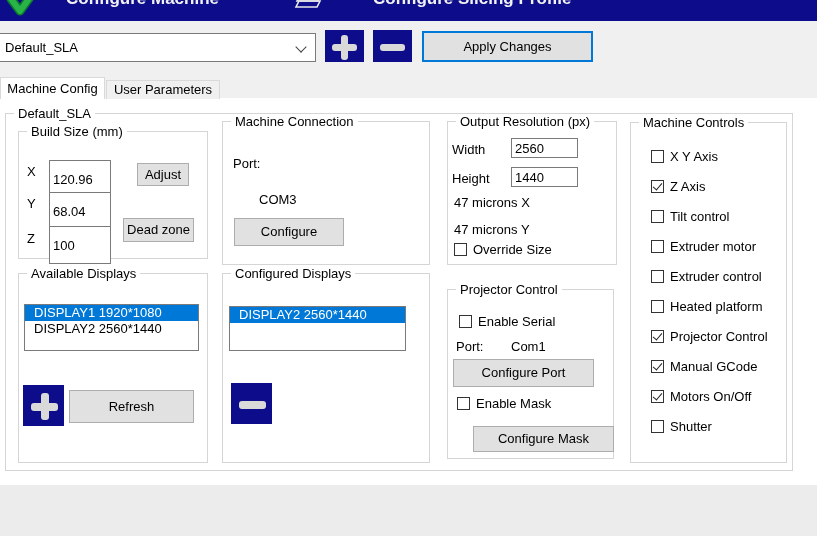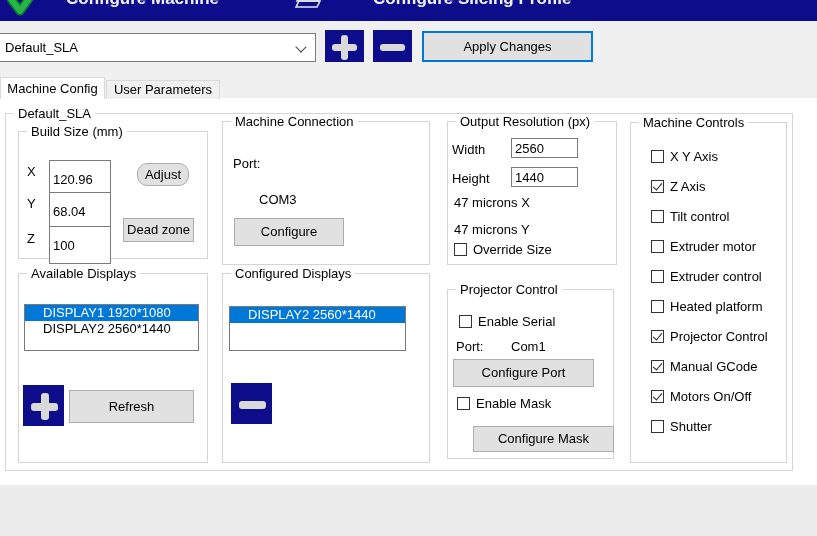--- a/index.html
+++ b/index.html
@@ -54,21 +54,21 @@
   .tinput { position:absolute; height:38px; border:1px solid #7a7a7a; background:#fff; font-family:inherit; font-size:13px; padding:0 3px; }
   .btn { position:absolute; background:#e1e1e1; border:1px solid #adadad; font-family:inherit; font-size:13px; text-align:center; cursor:pointer; }
 
   
   .cbrow { display:flex; align-items:center; gap:6px; font-size:13px; white-space:nowrap; }
   .cb { position:relative; width:13px; height:13px; background:#fff; border:1px solid #333; flex:0 0 13px; }
   .cb.checked::after { content:""; position:absolute; left:3px; top:0px; width:4px; height:8px; border-right:1.8px solid #222; border-bottom:1.8px solid #222; transform:rotate(40deg); }
 
   
   .listbox { position:absolute; background:#fff; border:1px solid #7a7a7a; overflow:hidden; }
-  .listbox .li { height:16px; line-height:16px; font-size:13px; padding:0 18px; white-space:nowrap; }
+  .listbox .li { height:16px; line-height:16px; font-size:13px; padding:0 9px; white-space:nowrap; }
   .listbox .li.selected { background:#0078d7; color:#fff; }
 
   .sq-btn { position:absolute; width:41px; height:41px; background:#0d0d8c; border:1px solid #0d0d8c; cursor:pointer; }
   .sq-btn .glyph-h { left:7px; top:17px; width:27px; height:8px; }
   .sq-btn .glyph-v { left:17px; top:7px; width:8px; height:27px; }
 
   .bottom-strip { position:absolute; left:0; top:485px; width:817px; height:51px; background:#ececec; }
 
   
   .ctrl-list { position:absolute; left:20px; top:26px; display:flex; flex-direction:column; gap:15px; }
@@ -114,21 +114,21 @@
   <div class="page">
 
     <div class="group g-outer">
       <span class="gtitle">Default_SLA</span>
     </div>
 
     <div class="group g-build">
       <span class="gtitle">Build Size (mm)</span>
       <span class="lbl" style="left:8px; top:32px;">X</span>
       <input class="tinput" style="left: 30px; top: 28px; width: 62px;" value="120.96">
-      <div class="btn" style="left:118px; top:31px; width:52px; height:23px; line-height:21px;border-radius:10px;">Adjust</div>
+      <div class="btn" style="left:118px; top:31px; width:52px; height:23px; line-height:21px;">Adjust</div>
       <span class="lbl" style="left:8px; top:64px;">Y</span>
       <input class="tinput" style="left: 30px; top: 60px; width: 62px;" value="68.04">
       <span class="lbl" style="left:8px; top:99px;">Z</span>
       <input class="tinput" style="left: 30px; top: 94px; width: 62px;" value="100">
       <div class="btn" style="left:104px; top:86px; width:71px; height:24px; line-height:22px;">Dead zone</div>
     </div>
 
     <div class="group g-conn">
       <span class="gtitle">Machine Connection</span>
       <span class="lbl" style="left:10px; top:34px;">Port:</span>

